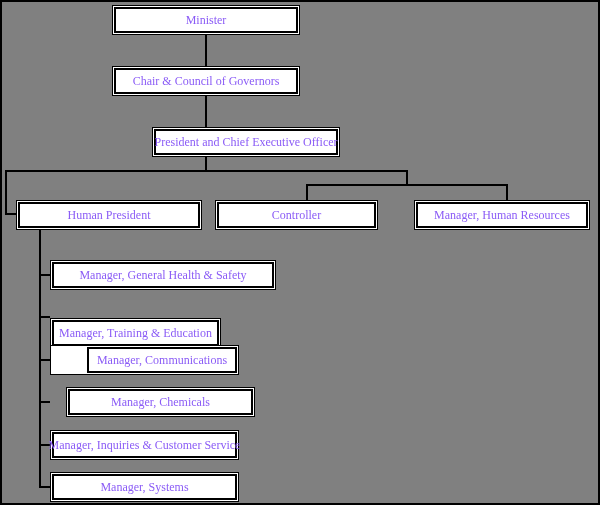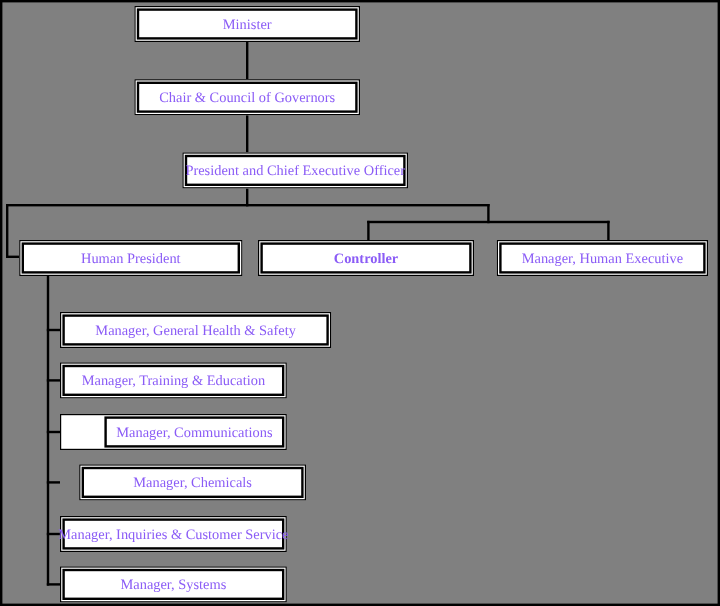--- a/index.html
+++ b/index.html
@@ -80,39 +80,39 @@
       <span class="obox-label">President and Chief Executive Officer</span>
     </div>
   </div>
 
   <div class="obox" style="left:14px;top:198px;width:186px;height:30px;">
     <div class="obox-inner">
       <span class="obox-label">Human President</span>
     </div>
   </div>
 
-  <div class="obox" style="left:213px;top:198px;width:180px;height:30px;font-weight:bold;">
+  <div class="obox" style="left:213px;top:198px;width:163px;height:30px;">
     <div class="obox-inner">
       <span class="obox-label">Controller</span>
     </div>
   </div>
 
   <div class="obox" style="left:412px;top:198px;width:176px;height:30px;">
     <div class="obox-inner">
-      <span class="obox-label">Manager, Human Executive</span>
+      <span class="obox-label">Manager, Human Resources</span>
     </div>
   </div>
 
   <div class="obox" style="left:48px;top:258px;width:226px;height:30px;">
     <div class="obox-inner">
       <span class="obox-label">Manager, General Health &amp; Safety</span>
     </div>
   </div>
 
-  <div class="obox" style="left:48px;top:300px;width:189px;height:30px;">
+  <div class="obox" style="left:48px;top:316px;width:171px;height:30px;">
     <div class="obox-inner">
       <span class="obox-label">Manager, Training &amp; Education</span>
     </div>
   </div>
 
   <div class="obox" style="left:48px;top:343px;width:189px;height:30px;padding-left:36px;">
     <div class="obox-inner">
       <span class="obox-label">Manager, Communications</span>
     </div>
   </div>

